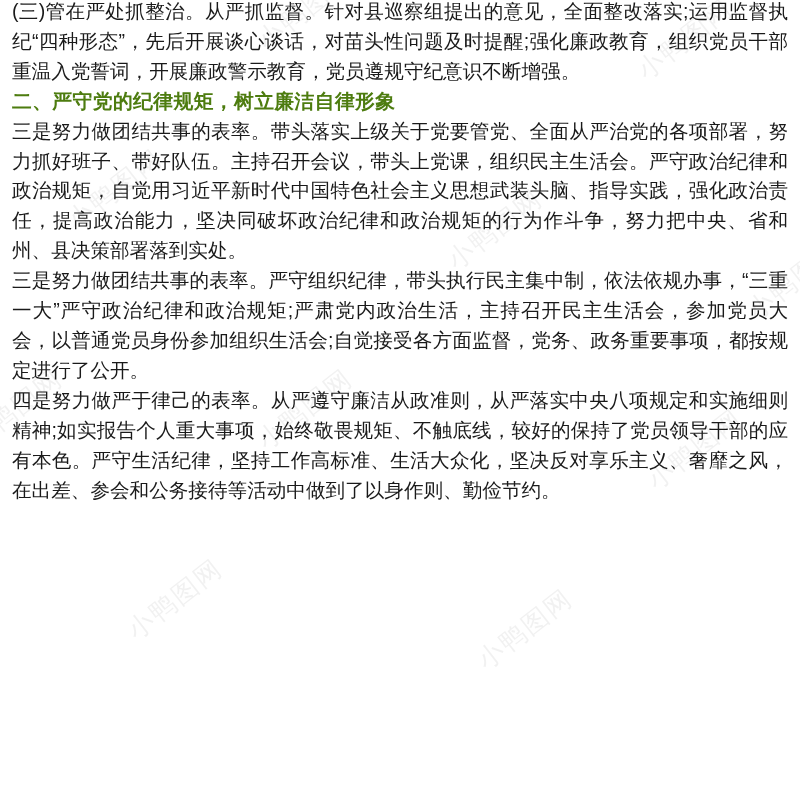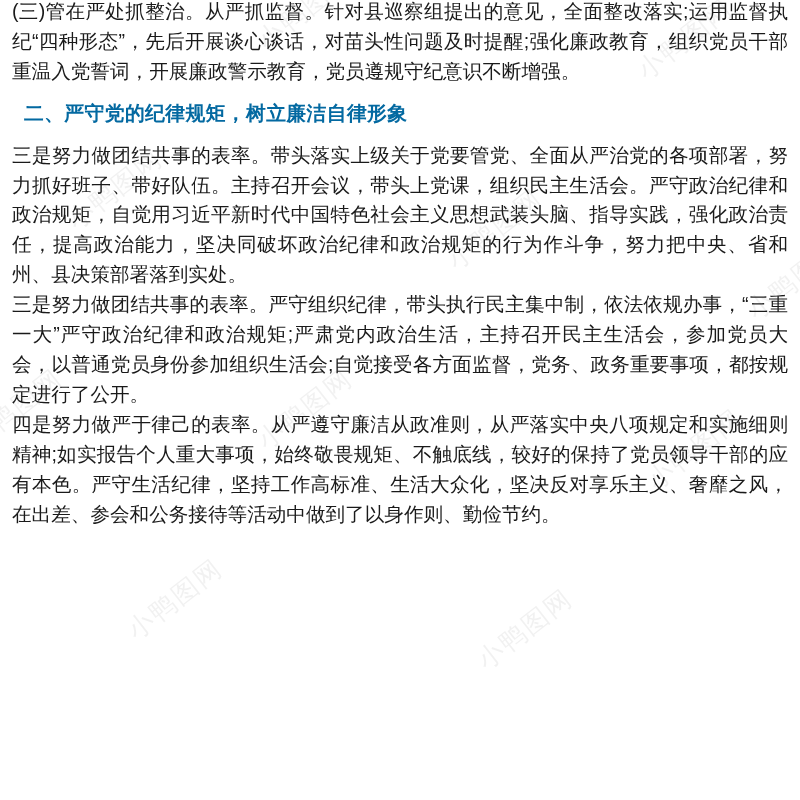--- a/index.html
+++ b/index.html
@@ -52,25 +52,25 @@
     text-align: justify;
     text-justify: inter-character;
     text-align-last: left;
     letter-spacing: 0px;
     word-break: break-all;
   }
   .para.clipped-top {
     margin-top: -3px;
   }
   .heading {
-    margin: 12px;
+    margin: 0;
     font-size: 19.8px;
     line-height: 29.9px;
     font-weight: 700;
-    color: #0369a1;
+    color: #4d7c0f;
     text-align: left;
     letter-spacing: 0.4px;
   }
 </style>
 </head>
 <body>
 
 <div id="page">
 
   <div id="watermark-layer">

